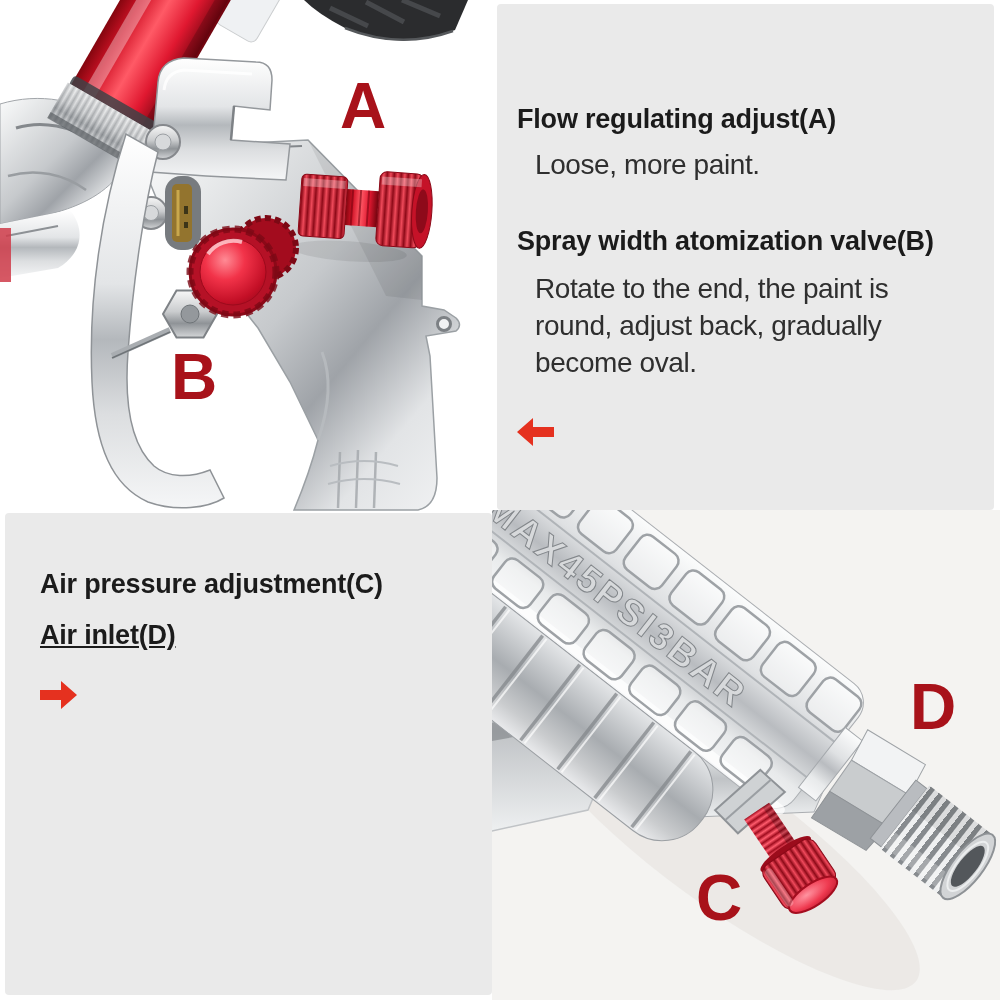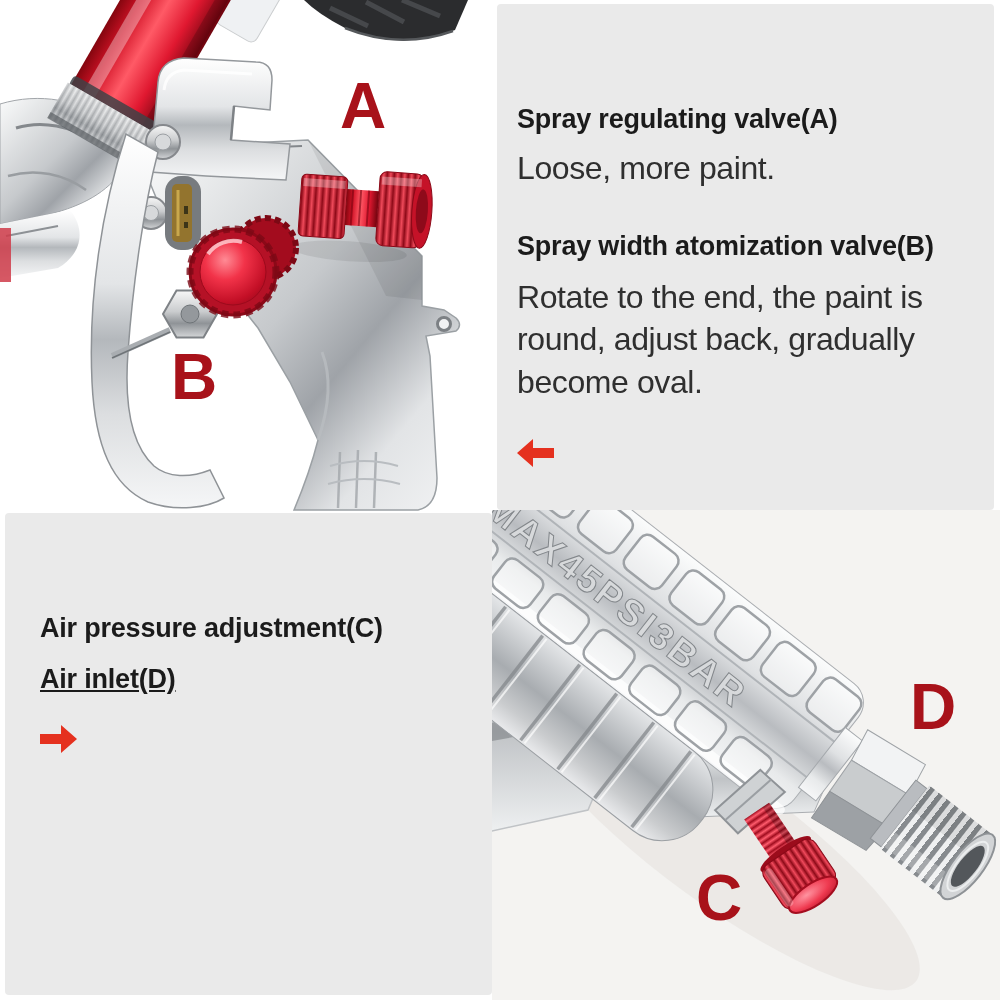--- a/index.html
+++ b/index.html
@@ -9,27 +9,27 @@
   }
   .quad { position:absolute; }
   .quad-tl { left:0; top:0; width:497px; height:512px; background:#ffffff; }
   .quad-tr { left:497px; top:4px; width:497px; height:506px; background:var(--panel-gray,#eaeaea); border-radius:4px; }
   .quad-bl { left:5px; top:513px; width:487px; height:482px; background:var(--panel-gray,#eaeaea); border-radius:4px; }
   .quad-br { left:492px; top:510px; width:508px; height:490px; background:var(--photo-bg,#f4f3f1); }
   .photo-svg { position:absolute; left:0; top:0; display:block; }
 
   .panel { box-sizing:border-box; color:#1d1d1d; }
   .quad-tr { padding:100px 16px 0 20px; }
-  .quad-bl { padding:100px 12px 0 35px; }
+  .quad-bl { padding:56px 12px 0 35px; }
   .panel h2 {
     margin:0; font-size:27px; font-weight:bold; letter-spacing:-0.2px;
     color:#1b1b1b; white-space:nowrap;
   }
   .panel p {
-    margin:0; font-size:32px; letter-spacing:-0.4px; line-height:1.32; color:#2f2f2f;
+    margin:18px; font-size:28px; letter-spacing:-0.4px; line-height:1.32; color:#2f2f2f;
   }
   .quad-tr .body-1 { margin-top:12px; }
   .quad-tr .head-2 { margin-top:42px; }
   .quad-tr .body-2 { margin-top:14px; }
   .quad-tr .panel-arrow { margin-top:36px; }
   .quad-bl .body-1 { margin-top:12px; }
   .quad-bl .head-2 { margin-top:20px;text-decoration:underline; }
   .quad-bl .body-2 { margin-top:14px; }
   .quad-bl .panel-arrow { margin-top:30px; }
   .panel-arrow { display:block; }
@@ -174,21 +174,21 @@
         <circle cx="190" cy="314" r="9" fill="#94989c" stroke="#6f7478"></circle>
         <circle cx="233" cy="272" r="43" fill="#b51126" stroke="#8c0918" stroke-width="3"></circle>
         <circle cx="233" cy="272" r="43" stroke="#7c0915" stroke-width="7" stroke-dasharray="7 5" fill="none" opacity="0.8"></circle>
         <circle cx="233" cy="272" r="33" fill="url(#g1-redFace)" stroke="#9c0a1c"></circle>
         <path d="M208,254 A31,31 0 0 1 242,242" stroke="#ffd2d6" stroke-width="4" fill="none" opacity="0.8"></path>
       </g>
     </svg>
   </section>
 
   <section class="quad quad-tr panel">
-    <h2 class="head-1">Spray regulating valve(A)</h2>
+    <h2 class="head-1">Flow regulating adjust(A)</h2>
     <p class="body-1">Loose, more paint.</p>
     <h2 class="head-2">Spray width atomization valve(B)</h2>
     <p class="body-2">Rotate to the end, the paint is round, adjust back, gradually become oval.</p>
     <svg class="panel-arrow" width="37" height="28" viewBox="0 0 37 28" aria-hidden="true">
       <path d="M37,9 L16,9 L16,0 L0,14 L16,28 L16,19 L37,19 Z"></path>
     </svg>
   </section>
 
   <section class="quad quad-bl panel">
     <h2 class="head-1">Air pressure adjustment(C)</h2>

